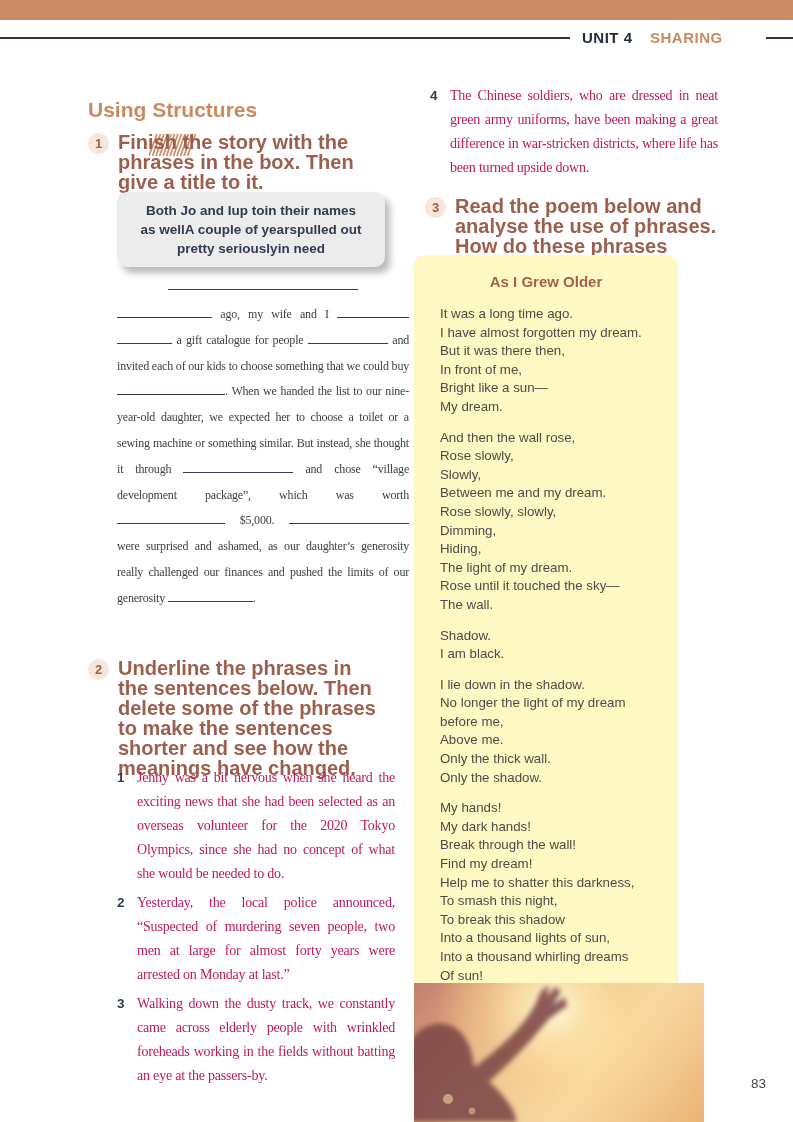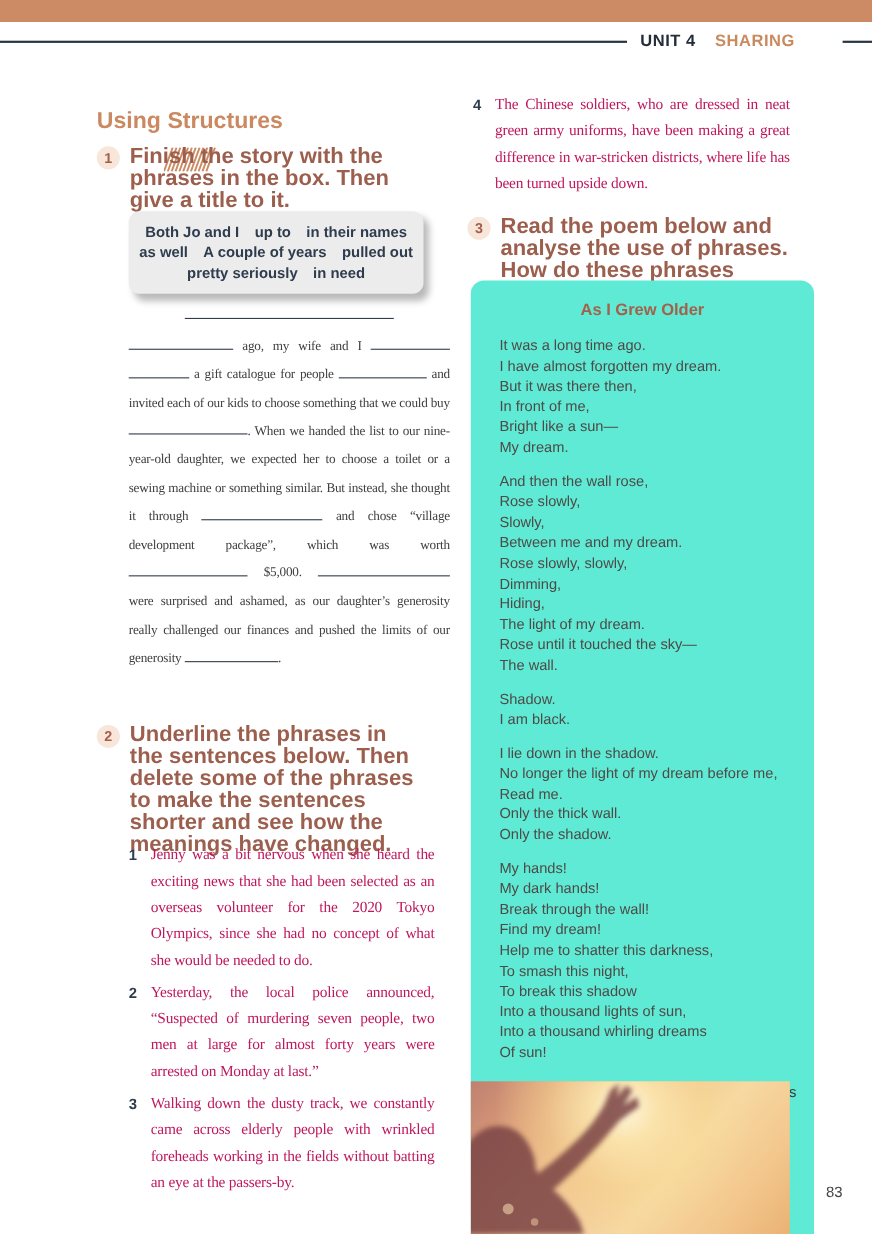--- a/index.html
+++ b/index.html
@@ -22,35 +22,35 @@
   .badge{flex:0 0 auto;width:21px;height:21px;border-radius:50%;background:#f7e6d9;color:#a35f4a;
          font-size:13px;font-weight:bold;display:flex;align-items:center;justify-content:center;margin-top:1px;}
   .prompt{margin:0;font-size:20px;font-weight:bold;color:#9c5f4e;line-height:20px;}
   .ex1-head{left:88px;top:132px;width:292px;}
   .ex2-head{left:88px;top:658px;width:292px;}
   .ex3-head{left:425px;top:196px;width:296px;}
   
   .phrase-box{position:absolute;left:117px;top:192px;width:268px;box-sizing:border-box;
     background:#edecec;border-radius:10px;padding:9px 10px;
     box-shadow:5px 6px 7px rgba(0,0,0,.28);}
-  .pline{display:flex;justify-content:center;gap:14px;font-size:13.5px;font-weight:bold;color:#2e3c4e;line-height:19px;white-space:nowrap;align-items:center;}
+  .pline{display:flex;justify-content:center;font-size:13.5px;font-weight:bold;color:#2e3c4e;line-height:19px;white-space:nowrap;align-items:center;}
   
   .story{position:absolute;left:117px;top:276px;width:292px;font-family:"Liberation Serif",serif;
     font-size:12px;letter-spacing:-.2px;color:#404040;}
   .title-line{text-align:center;height:26px;}
   .story-text{margin:0;text-align:justify;line-height:25.8px;}
   .blank{display:inline-block;border-bottom:1.2px solid #303c4b;height:13px;vertical-align:baseline;}
   
   .items{position:absolute;left:117px;top:766px;width:278px;}
   .item{display:flex;gap:6px;margin-bottom:5px;}
   .item-num{flex:0 0 14px;font-family:"Liberation Sans",sans-serif;font-size:13.5px;font-weight:bold;color:#2e3c4e;line-height:24px;}
   .item-text{margin:0;font-family:"Liberation Serif",serif;font-size:14px;letter-spacing:-.2px;color:#be185d;line-height:24px;text-align:justify;}
   .item4-wrap{position:absolute;left:430px;top:84px;width:288px;}
   
-  .poem-box{position:absolute;left:428px;top:255px;width:312px;height:867px;background:#5eead4;border-radius:12px 12px 0 0;}
+  .poem-box{position:absolute;left:414px;top:255px;width:264px;height:867px;background:#fef9c3;border-radius:12px 12px 0 0;}
   .poem-title{margin:0;padding-top:17px;text-align:center;font-size:15px;font-weight:bold;color:#a4604b;line-height:20px;}
   .poem-body{padding:13px 14px 0 26px;font-size:13.3px;color:#4e4a47;}
   .stanza{margin:0 0 12px 0;}
   .pline-poem{line-height:18.6px;}
   .poem-credit{position:absolute;right:16px;top:730px;font-size:13.5px;color:#3a3a3a;}
   
   .photo{position:absolute;left:0;bottom:0;width:290px;height:139px;overflow:hidden;
     background:
       radial-gradient(circle at 48% 18%, rgba(255,250,225,.95) 0%, rgba(252,232,175,.85) 16%, rgba(250,220,150,.45) 38%, rgba(250,214,140,0) 62%),
       radial-gradient(circle at 20% 95%, rgba(255,240,200,.35) 0%, rgba(255,240,200,0) 30%),
@@ -189,21 +189,21 @@
         <div class="pline-poem">Rose until it touched the sky—</div>
         <div class="pline-poem">The wall.</div>
       </div>
       <div class="stanza">
         <div class="pline-poem">Shadow.</div>
         <div class="pline-poem">I am black.</div>
       </div>
       <div class="stanza">
         <div class="pline-poem">I lie down in the shadow.</div>
         <div class="pline-poem">No longer the light of my dream before me,</div>
-        <div class="pline-poem">Read me.</div>
+        <div class="pline-poem">Above me.</div>
         <div class="pline-poem">Only the thick wall.</div>
         <div class="pline-poem">Only the shadow.</div>
       </div>
       <div class="stanza">
         <div class="pline-poem">My hands!</div>
         <div class="pline-poem">My dark hands!</div>
         <div class="pline-poem">Break through the wall!</div>
         <div class="pline-poem">Find my dream!</div>
         <div class="pline-poem">Help me to shatter this darkness,</div>
         <div class="pline-poem">To smash this night,</div>

